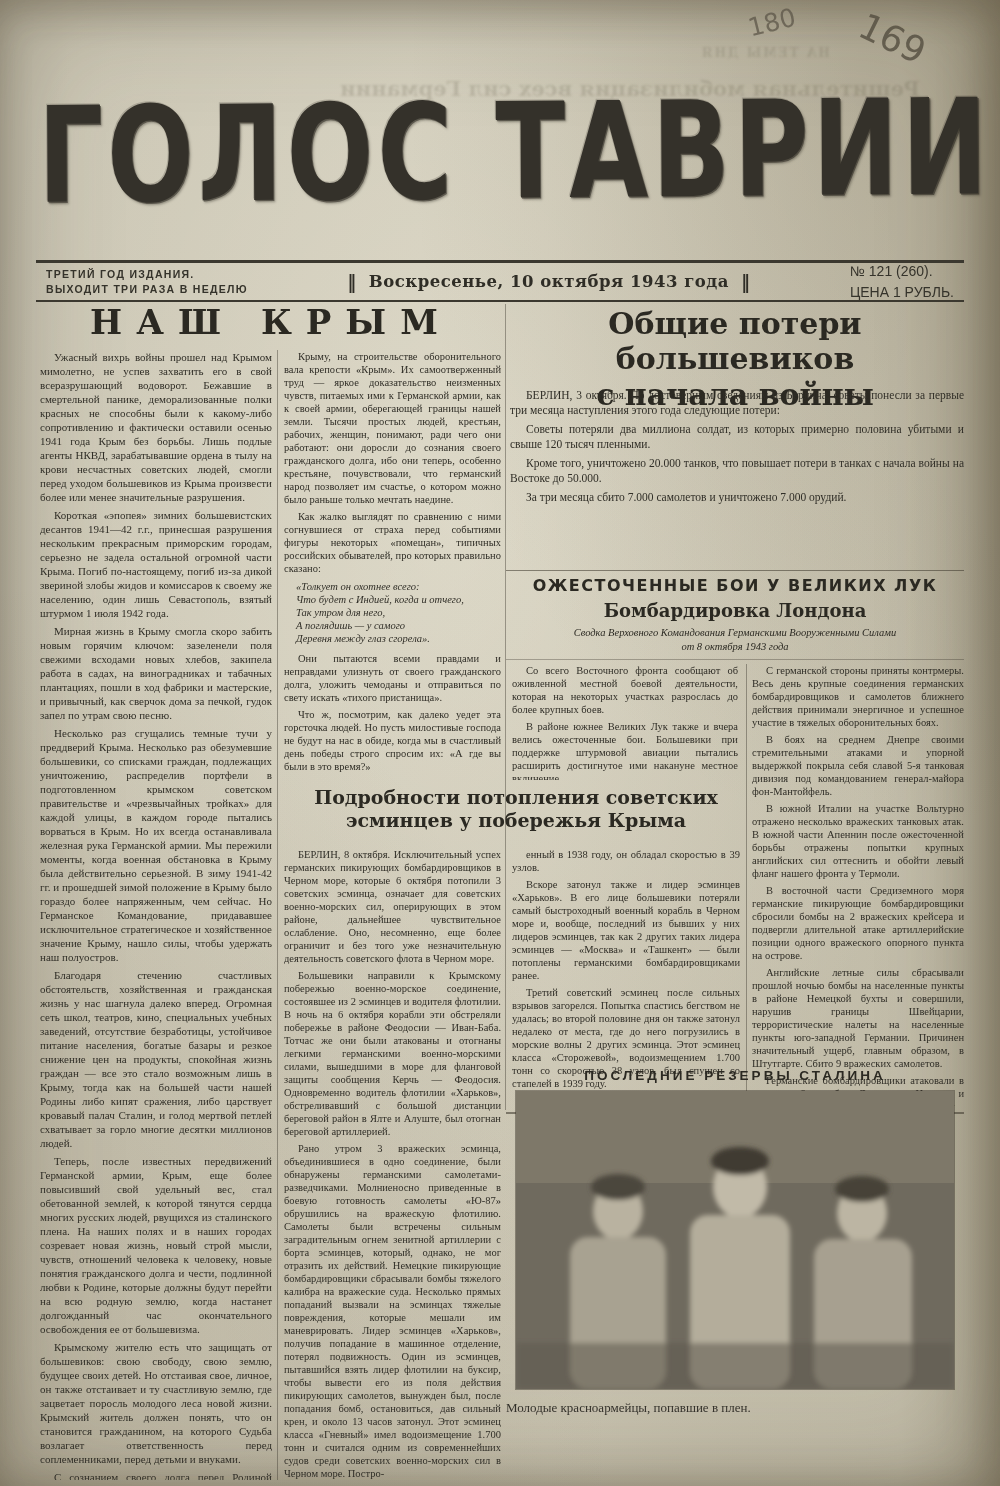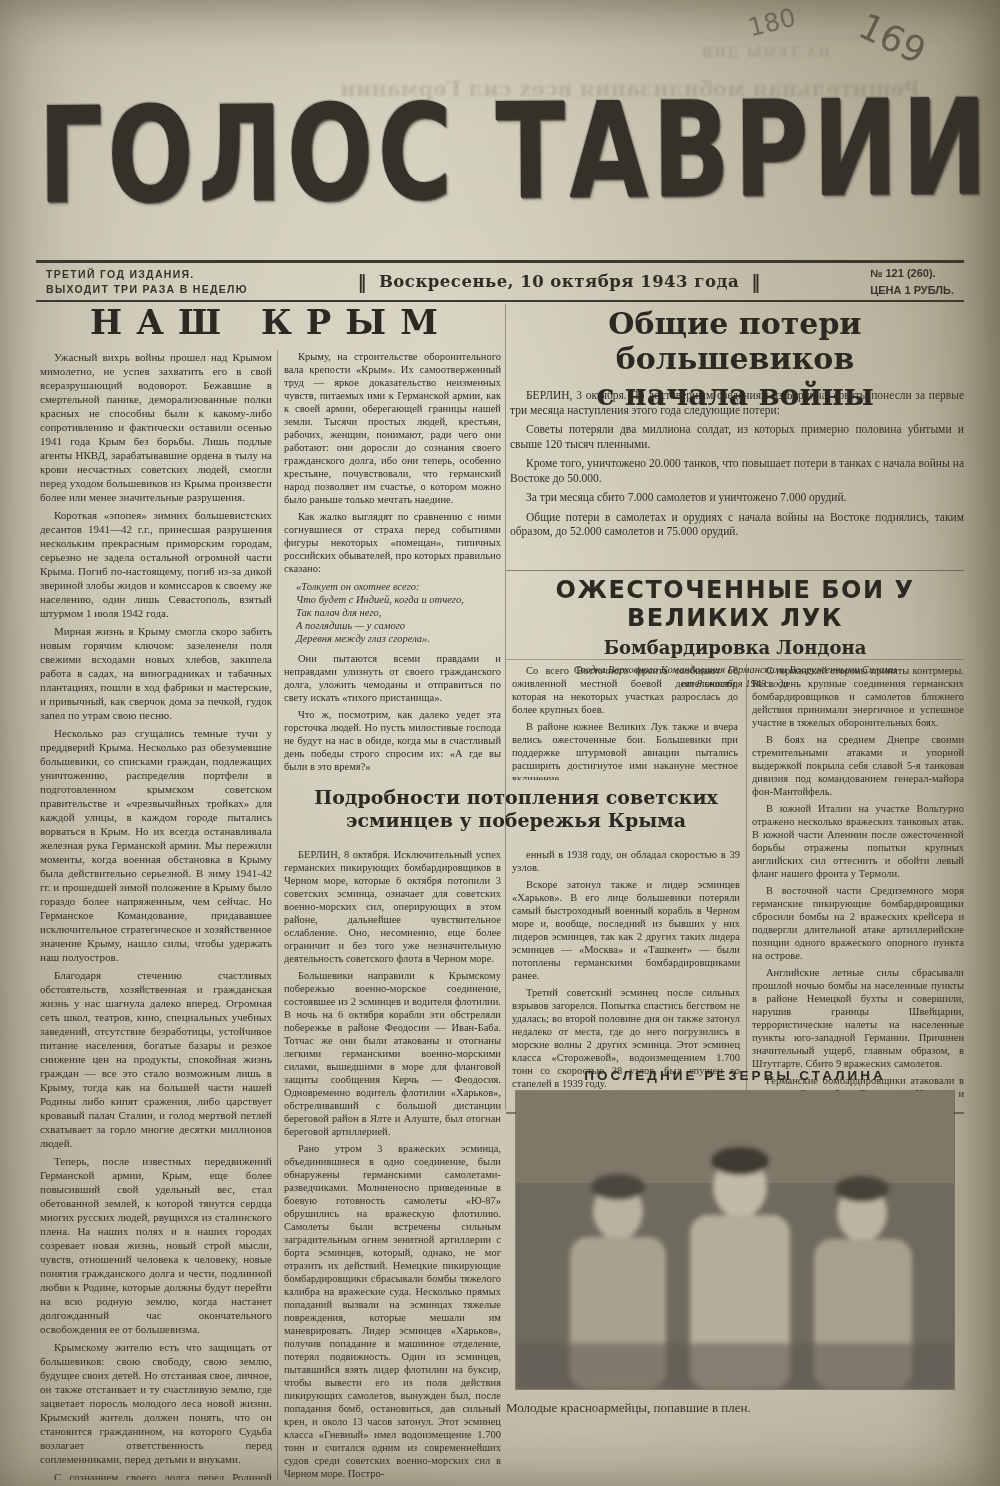--- a/index.html
+++ b/index.html
@@ -27,26 +27,26 @@
     text-shadow:1px 1px 0 rgba(40,37,30,.55),2px 2px 2px rgba(40,37,30,.35),-1px -1px 0 rgba(40,37,30,.2);
   }
   .dateline{
     position:absolute;left:36px;top:260px;width:928px;height:42px;box-sizing:border-box;
     border-top:3px solid #3b382f;border-bottom:2px solid #3b382f;
     display:flex;align-items:center;justify-content:space-between;padding:2px 10px;
   }
   .dl-left{font-family:"Liberation Sans",sans-serif;font-weight:bold;font-size:10.5px;letter-spacing:1.3px;line-height:1.4;color:#35332b;}
   .dl-center{font-family:"DejaVu Serif",serif;font-weight:bold;font-size:16.5px;letter-spacing:.5px;color:#2f2d26;display:flex;gap:12px;align-items:center;}
   .dl-decor{font-size:18px;font-weight:bold;}
-  .dl-right{font-family:"Liberation Sans",sans-serif;font-weight:bold;font-size:11px;line-height:1.5;color:#35332b;}
+  .dl-right{font-family:"Liberation Sans",sans-serif;font-weight:normal;font-size:14px;line-height:1.5;color:#35332b;}
   .headline{position:absolute;text-align:center;font-family:"DejaVu Serif",serif;font-weight:bold;color:#2b2922;}
   #nk-head{left:40px;top:302px;width:462px;font-size:34px;letter-spacing:14px;}
   #pot-head{left:506px;top:306px;width:458px;font-size:30px;line-height:1.18;}
   #boi-block{position:absolute;left:506px;top:576px;width:458px;text-align:center;color:#2b2922;}
-  .boi-h1{font-family:"DejaVu Sans",sans-serif;font-weight:bold;font-size:24px;letter-spacing:1.5px;}
+  .boi-h1{font-family:"DejaVu Sans",sans-serif;font-weight:bold;font-size:16px;letter-spacing:1.5px;}
   .boi-h2{font-family:"DejaVu Serif",serif;font-weight:bold;font-size:18px;margin-top:5px;}
   .boi-by{font-style:italic;font-size:10.5px;margin-top:5px;line-height:1.3;}
   #esm-head{left:286px;top:786px;width:460px;font-size:19px;line-height:1.22;}
   .col{position:absolute;overflow:hidden;text-align:justify;color:#302e27;}
   .body{font-size:11px;line-height:14px;}
   .mid{font-size:10.5px;line-height:13px;}
   .col .para{margin:0 0 4px;text-indent:14px;}
   #poteri-body .para{margin:0 0 5px;text-indent:16px;}
   #colA{left:40px;top:350px;width:232px;height:1130px;}
   #colB1{left:284px;top:350px;width:217px;height:430px;}
@@ -118,36 +118,35 @@
     </div>
 
   <div class="col mid" id="colB1">
     <div>
         <p class="para">Крыму, на строительстве оборонительного вала крепости «Крым». Их самоотверженный труд — яркое доказательство неизменных чувств, питаемых ими к Германской армии, как к своей армии, оберегающей границы нашей земли. Тысячи простых людей, крестьян, рабочих, женщин, понимают, ради чего они работают: они доросли до сознания своего гражданского долга, ибо они теперь, особенно крестьяне, почувствовали, что германский народ позволяет им счастье, о котором можно было раньше только мечтать наедине.</p>
         <p class="para">Как жалко выглядят по сравнению с ними согнувшиеся от страха перед событиями фигуры некоторых «помещан», типичных российских обывателей, про которых правильно сказано:</p>
       </div>
     <div class="verse">
         <div class="verse-line">«Толкует он охотнее всего:</div>
         <div class="verse-line">Что будет с Индией, когда и отчего,</div>
-        <div class="verse-line">Так палач для него,</div>
+        <div class="verse-line">Так утром для него,</div>
         <div class="verse-line">А поглядишь — у самого</div>
         <div class="verse-line">Деревня между глаз сгорела».</div>
       </div>
     <div>
         <p class="para">Они пытаются всеми правдами и неправдами улизнуть от своего гражданского долга, уложить чемоданы и отправиться по свету искать «тихого пристанища».</p>
         <p class="para">Что ж, посмотрим, как далеко уедет эта горсточка людей. Но пусть милостивые господа не будут на нас в обиде, когда мы в счастливый день победы строго спросим их: «А где вы были в это время?»</p>
       </div>
   </div>
 
   <div class="col" id="poteri-body">
       <p class="para">БЕРЛИН, 3 октября. По достоверным сведениям из Берлина, советы понесли за первые три месяца наступления этого года следующие потери:</p>
       <p class="para">Советы потеряли два миллиона солдат, из которых примерно половина убитыми и свыше 120 тысяч пленными.</p>
       <p class="para">Кроме того, уничтожено 20.000 танков, что повышает потери в танках с начала войны на Востоке до 50.000.</p>
       <p class="para">За три месяца сбито 7.000 самолетов и уничтожено 7.000 орудий.</p>
-      <p class="para">Общие потери в самолетах и орудиях с начала войны на Востоке поднялись, таким образом, до 52.000 самолетов и 75.000 орудий.</p>
     </div>
 
   <div class="hrule" id="h-poteri"></div>
 
   <div id="boi-block">
     <div class="boi-h1">ОЖЕСТОЧЕННЫЕ БОИ У ВЕЛИКИХ ЛУК</div>
     <div class="boi-h2">Бомбардировка Лондона</div>
     <div class="boi-by">
       <div>Сводка Верховного Командования Германскими Вооруженными Силами</div>
       <div>от 8 октября 1943 года</div>

